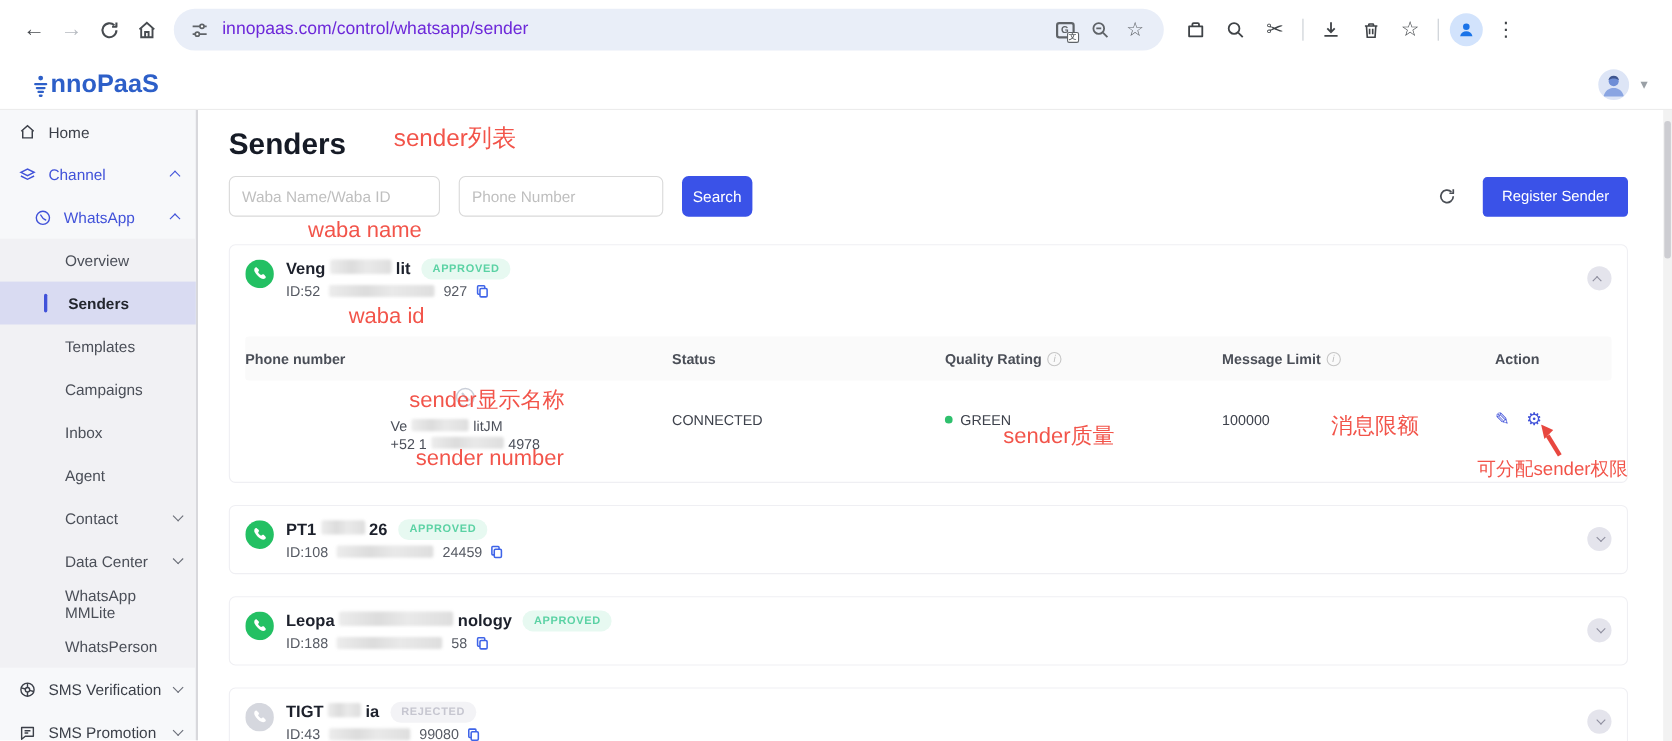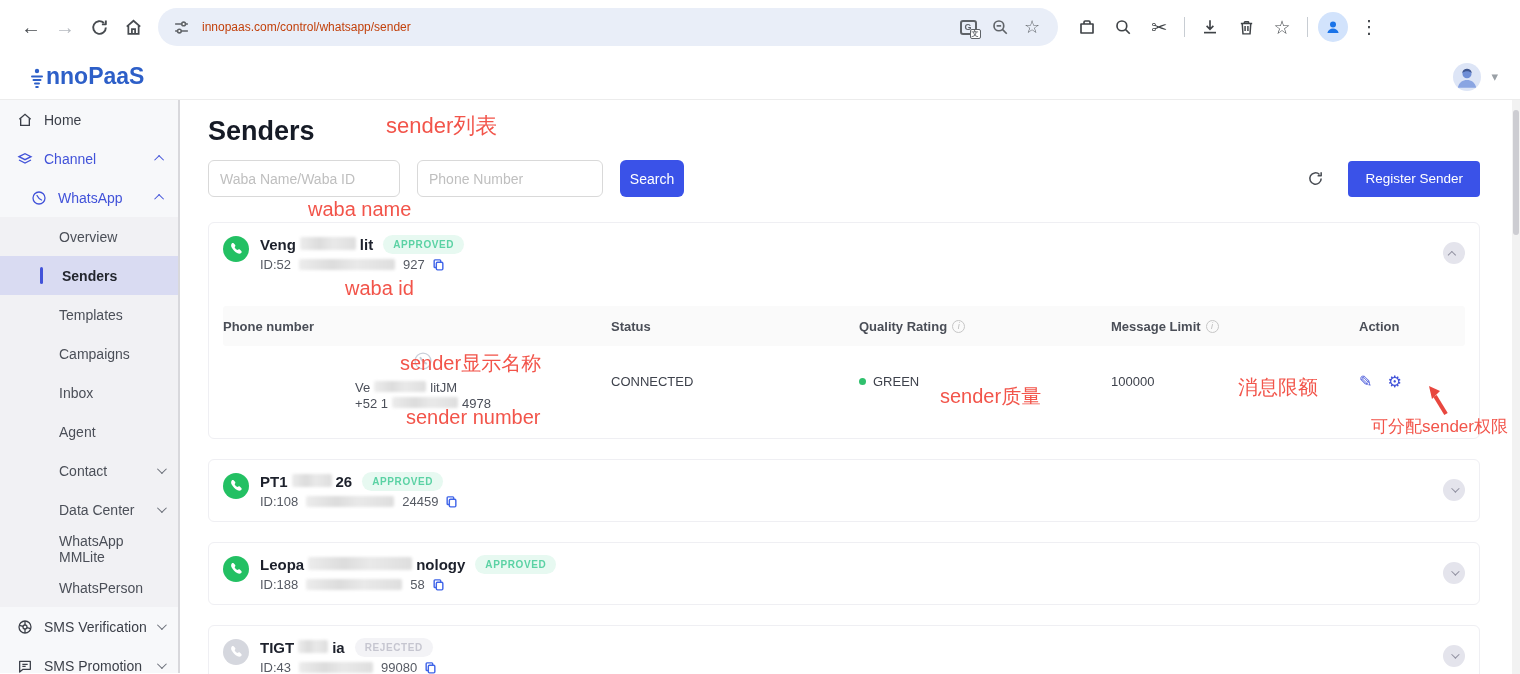--- a/index.html
+++ b/index.html
@@ -7,21 +7,21 @@
   body { font-family: "Liberation Sans", "DejaVu Sans", sans-serif; background:#fff; }
   .stage { position:relative; width:1520px; height:674px; overflow:hidden; background:#fff; }
 
   
   .btoolbar { height:54px; display:flex; align-items:center; background:#fff; padding:0 10px 0 14px; }
   .nav-ic { width:34px; height:34px; display:flex; align-items:center; justify-content:center; border-radius:50%; color:#474b50; font-size:20px; flex:0 0 auto; cursor:pointer; }
   .nav-ic.dim { color:#b6bac0; }
   .nav-ic svg { display:block; }
   .urlpill { flex:0 1 900px; height:38px; margin:0 8px; background:#e9eef8; border-radius:19px; display:flex; align-items:center; padding:0 10px 0 8px; }
   .urlpill .tune { width:30px; height:30px; display:flex; align-items:center; justify-content:center; }
-  .url-text { font-size:12px; color:#c2410c; margin-left:6px; flex:1 1 auto; white-space:nowrap; overflow:hidden; }
+  .url-text { font-size:16px; color:#6d28d9; margin-left:6px; flex:1 1 auto; white-space:nowrap; overflow:hidden; }
   .pill-ic { width:32px; height:32px; display:flex; align-items:center; justify-content:center; color:#5f6368; flex:0 0 auto; cursor:pointer; }
   .pill-ic .glyph { font-size:18px; }
   .translate-box { position:relative; width:17px; height:15px; border:2px solid #5f6368; border-radius:3px; font-weight:bold; font-size:9px; color:#5f6368; display:flex; align-items:center; justify-content:center; }
   .translate-box::after { content:"文"; position:absolute; right:-6px; bottom:-6px; background:#fff; border:1.5px solid #5f6368; border-radius:2px; font-size:7px; line-height:8px; padding:0 1px; color:#5f6368; }
   .bicons { display:flex; align-items:center; margin-left:4px; gap:2px; }
   .bicon { width:34px; height:34px; display:flex; align-items:center; justify-content:center; color:#3f4347; font-size:19px; cursor:pointer; }
   .vsep { width:1px; height:20px; background:#c8cdd3; margin:0 6px; }
   .avatar-b { width:30px; height:30px; border-radius:50%; background:#d2e3fc; display:flex; align-items:center; justify-content:center; }
   .kebab { font-size:18px; color:#3f4347; letter-spacing:0; }
 
@@ -96,21 +96,21 @@
   
   .redact { display:inline-block; height:11px; border-radius:2px; margin:0 4px; vertical-align:baseline;
             background:linear-gradient(90deg,#ececec 0%,#dcdcdc 35%,#e9e9e9 60%,#dedede 100%); filter:blur(1.6px); }
   .nameline .redact { height:13px; }
 
   
   .vscroll { position:absolute; right:0; top:100px; bottom:0; width:8px; background:#f2f2f2; }
   .vscroll .thumb { position:absolute; top:10px; left:1px; width:6px; height:125px; background:#cdcdd2; border-radius:3px; }
 
   
-  .overlay { position:absolute; inset:0; pointer-events:none; z-index:50;margin-left:28px; }
+  .overlay { position:absolute; inset:0; pointer-events:none; z-index:50; }
   .ann { position:absolute; color:#f2544a; font-size:20px; white-space:nowrap; }
   .ann.big { font-size:22px; }
   .ann.small { font-size:17px; }
   .ann-arrow { position:absolute; }
 </style>
 </head>
 <body>
 
 <div class="stage">
 

